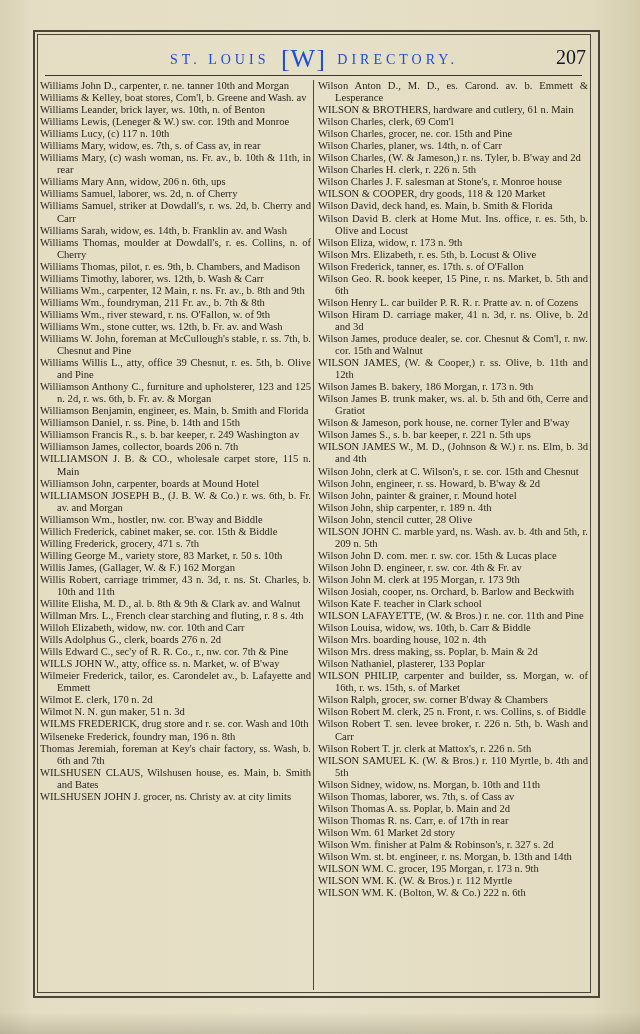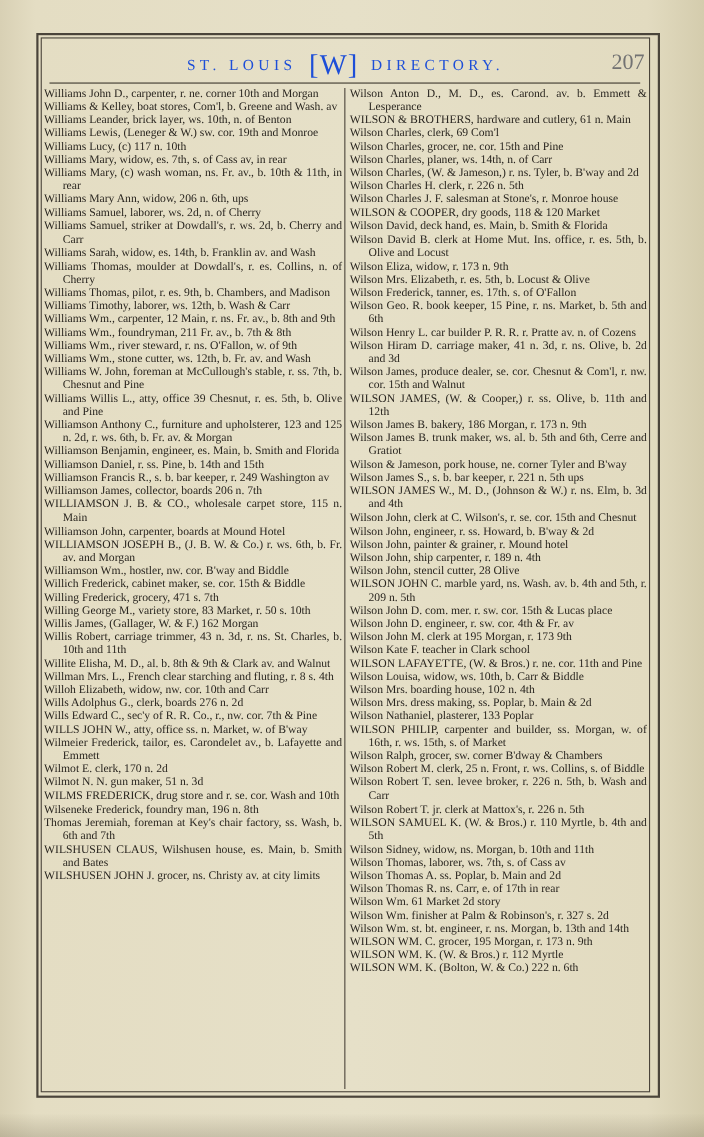--- a/index.html
+++ b/index.html
@@ -26,21 +26,21 @@
     position: absolute; left: 38px; top: 40px; width: 552px; height: 34px;
   }
   .header-title {
     position: absolute; left: 0; right: 0; top: 4px; text-align: center;
     font-size: 14px; letter-spacing: 4px; color: #1d4ed8;
   }
   .header-title .big {
     font-size: 26px; letter-spacing: 1px; vertical-align: -3px; margin: 0 4px;
   }
   .page-number {
-    position: absolute; right: 4px; top: 6px; font-size: 20px; color: #737373;
+    position: absolute; right: 4px; top: 6px; font-size: 20px; color: #0f172a;
   }
   .header-rule {
     position: absolute; left: 45px; top: 75px; width: 537px; height: 0;
     border-top: 1.5px solid #3d372d;
   }
   .col-divider {
     position: absolute; left: 313px; top: 80px; width: 0; height: 910px;
     border-left: 1px solid #4a443a;
   }
   .column {
@@ -65,21 +65,21 @@
     <span>ST. LOUIS</span>
     <span class="big">[W]</span>
     <span>DIRECTORY.</span>
   </div>
   <div class="page-number">207</div>
 </div>
 <div class="header-rule"></div>
 <div class="col-divider"></div>
 
 <div class="column col-left" id="col-left">
-    <p class="entry">Williams John D., carpenter, r. ne. corner 10th and Morgan</p>
+    <p class="entry">Williams John D., carpenter, r. ne. tanner 10th and Morgan</p>
     <p class="entry">Williams &amp; Kelley, boat stores, Com'l, b. Greene and Wash. av</p>
     <p class="entry">Williams Leander, brick layer, ws. 10th, n. of Benton</p>
     <p class="entry">Williams Lewis, (Leneger &amp; W.) sw. cor. 19th and Monroe</p>
     <p class="entry">Williams Lucy, (c) 117 n. 10th</p>
     <p class="entry">Williams Mary, widow, es. 7th, s. of Cass av, in rear</p>
     <p class="entry">Williams Mary, (c) wash woman, ns. Fr. av., b. 10th &amp; 11th, in rear</p>
     <p class="entry">Williams Mary Ann, widow, 206 n. 6th, ups</p>
     <p class="entry">Williams Samuel, laborer, ws. 2d, n. of Cherry</p>
     <p class="entry">Williams Samuel, striker at Dowdall's, r. ws. 2d, b. Cherry and Carr</p>
     <p class="entry">Williams Sarah, widow, es. 14th, b. Franklin av. and Wash</p>
@@ -148,20 +148,21 @@
     <p class="entry">WILSON JAMES W., M. D., (Johnson &amp; W.) r. ns. Elm, b. 3d and 4th</p>
     <p class="entry">Wilson John, clerk at C. Wilson's, r. se. cor. 15th and Chesnut</p>
     <p class="entry">Wilson John, engineer, r. ss. Howard, b. B'way &amp; 2d</p>
     <p class="entry">Wilson John, painter &amp; grainer, r. Mound hotel</p>
     <p class="entry">Wilson John, ship carpenter, r. 189 n. 4th</p>
     <p class="entry">Wilson John, stencil cutter, 28 Olive</p>
     <p class="entry">WILSON JOHN C. marble yard, ns. Wash. av. b. 4th and 5th, r. 209 n. 5th</p>
     <p class="entry">Wilson John D. com. mer. r. sw. cor. 15th &amp; Lucas place</p>
     <p class="entry">Wilson John D. engineer, r. sw. cor. 4th &amp; Fr. av</p>
     <p class="entry">Wilson John M. clerk at 195 Morgan, r. 173 9th</p>
+    <p class="entry">Wilson Josiah, cooper, ns. Orchard, b. Barlow and Beckwith</p>
     <p class="entry">Wilson Kate F. teacher in Clark school</p>
     <p class="entry">WILSON LAFAYETTE, (W. &amp; Bros.) r. ne. cor. 11th and Pine</p>
     <p class="entry">Wilson Louisa, widow, ws. 10th, b. Carr &amp; Biddle</p>
     <p class="entry">Wilson Mrs. boarding house, 102 n. 4th</p>
     <p class="entry">Wilson Mrs. dress making, ss. Poplar, b. Main &amp; 2d</p>
     <p class="entry">Wilson Nathaniel, plasterer, 133 Poplar</p>
     <p class="entry">WILSON PHILIP, carpenter and builder, ss. Morgan, w. of 16th, r. ws. 15th, s. of Market</p>
     <p class="entry">Wilson Ralph, grocer, sw. corner B'dway &amp; Chambers</p>
     <p class="entry">Wilson Robert M. clerk, 25 n. Front, r. ws. Collins, s. of Biddle</p>
     <p class="entry">Wilson Robert T. sen. levee broker, r. 226 n. 5th, b. Wash and Carr</p>

